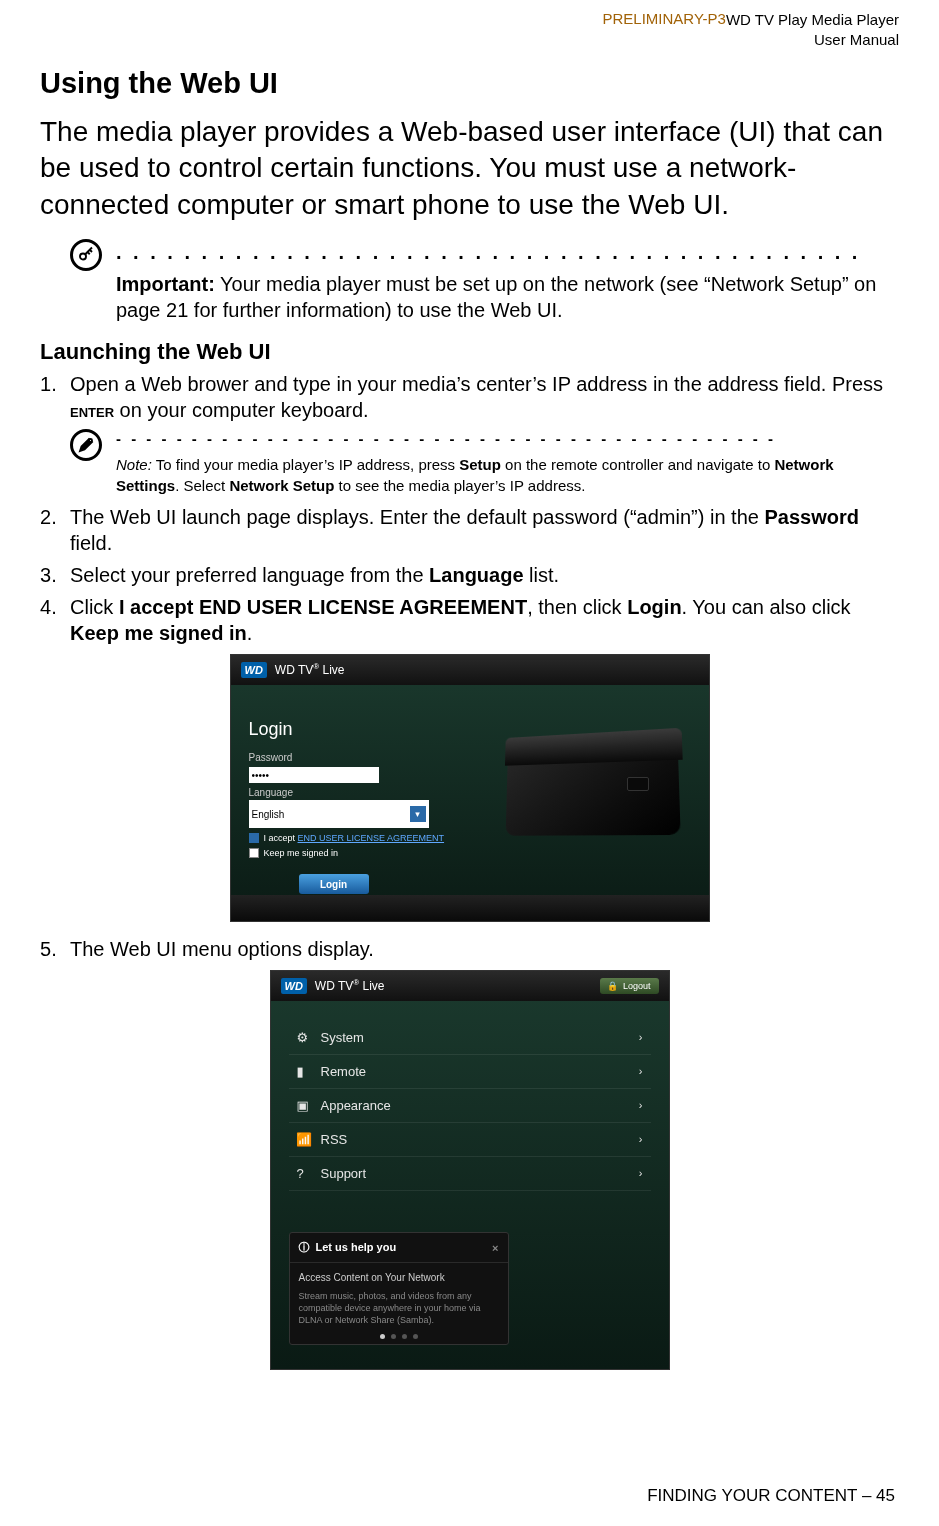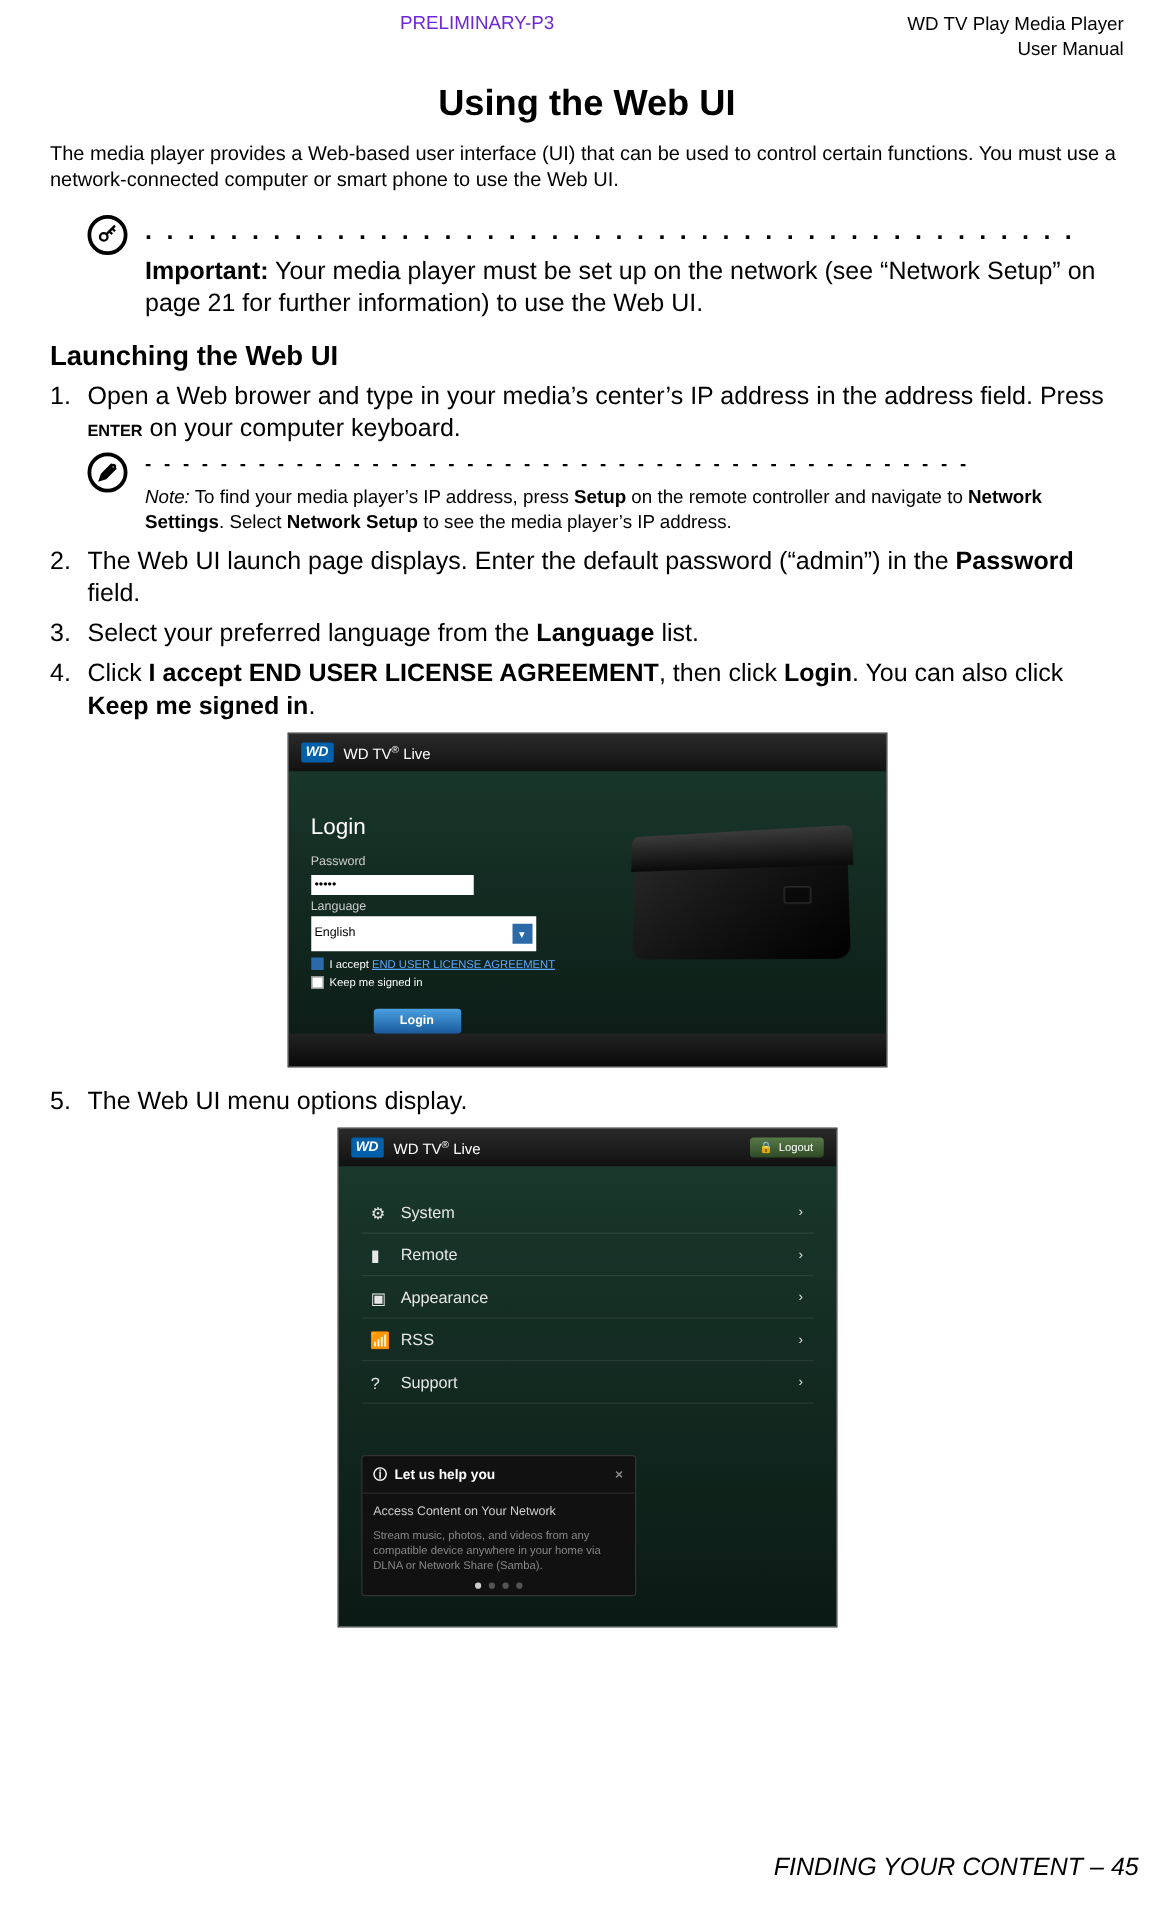--- a/index.html
+++ b/index.html
@@ -6,24 +6,24 @@
   body {
     font-family: Arial, Helvetica, sans-serif;
     background: #fff;
     color: #000;
     width: 939px;
     height: 1526px;
     position: relative;
     padding: 10px 40px 30px 40px;
   }
   .topbar { display: flex; justify-content: space-between; align-items: flex-start; font-size: 15px; margin-bottom: 18px; }
-  .preliminary { color: #6d28d9; text-align: left; flex: 1; padding-left: 140px; }
+  .preliminary { color: #a16207; text-align: right; flex: 1; padding-left: 140px; }
   .manual-title { text-align: right; font-size: 15px; line-height: 1.3; }
-  h1 { font-size: 29px; font-weight: bold; margin-bottom: 14px; text-align: center; }
-  .intro { font-size: 16px; line-height: 1.3; margin-bottom: 16px; }
+  h1 { font-size: 29px; font-weight: bold; margin-bottom: 14px; }
+  .intro { font-size: 28px; line-height: 1.3; margin-bottom: 16px; }
   .callout { display: flex; align-items: flex-start; margin: 10px 0 16px 30px; }
   .callout-icon {
     width: 32px; height: 32px; border: 3px solid #000; border-radius: 50%;
     display: flex; align-items: center; justify-content: center;
     flex-shrink: 0; margin-right: 14px; font-weight: bold;
   }
   .callout-icon svg { width: 18px; height: 18px; }
   .callout-body { flex: 1; font-size: 20px; line-height: 1.3; }
   .callout-note .callout-body { font-size: 15px; line-height: 1.35; }
   .dots { letter-spacing: 3px; color: #000; font-weight: bold; margin-bottom: 6px; overflow: hidden; white-space: nowrap; }
@@ -66,21 +66,21 @@
   .menu-item .ml{display:flex;align-items:center;gap:10px;}
   .menu-item .ic{width:14px;height:14px;color:#e6e6e6;display:inline-block;}
   .menu-item .chev{color:#e6e6e6;font-size:11px;}
   .help-card{position:absolute;left:18px;bottom:24px;width:220px;background:#111;border:1px solid #333;border-radius:3px;padding:0;}
   .help-card .hc-head{display:flex;justify-content:space-between;align-items:center;padding:7px 9px;color:#fff;font-size:11px;font-weight:bold;border-bottom:1px solid #2a2a2a;}
   .help-card .hc-body{padding:8px 9px 18px 9px;color:#888;font-size:9px;line-height:1.35;}
   .hc-body .t{color:#ccc;font-size:10px;margin-bottom:5px;}
   .hc-dots{position:absolute;bottom:5px;left:50%;transform:translateX(-50%);display:flex;gap:6px;}
   .hc-dots span{width:5px;height:5px;background:#555;border-radius:50%;}
   .hc-dots span.active{background:#ccc;}
-  .footer{position:absolute;bottom:20px;right:28px;font-size:20px;font-style:italic;}
+  .footer{position:absolute;bottom:20px;right:44px;font-size:17px;}
 </style>
 </head>
 <body>
 
 <div class="topbar">
   <div style="width:140px"></div>
   <div class="preliminary">PRELIMINARY-P3</div>
   <div class="manual-title">
     <div>WD TV Play Media Player</div>
     <div>User Manual</div>

